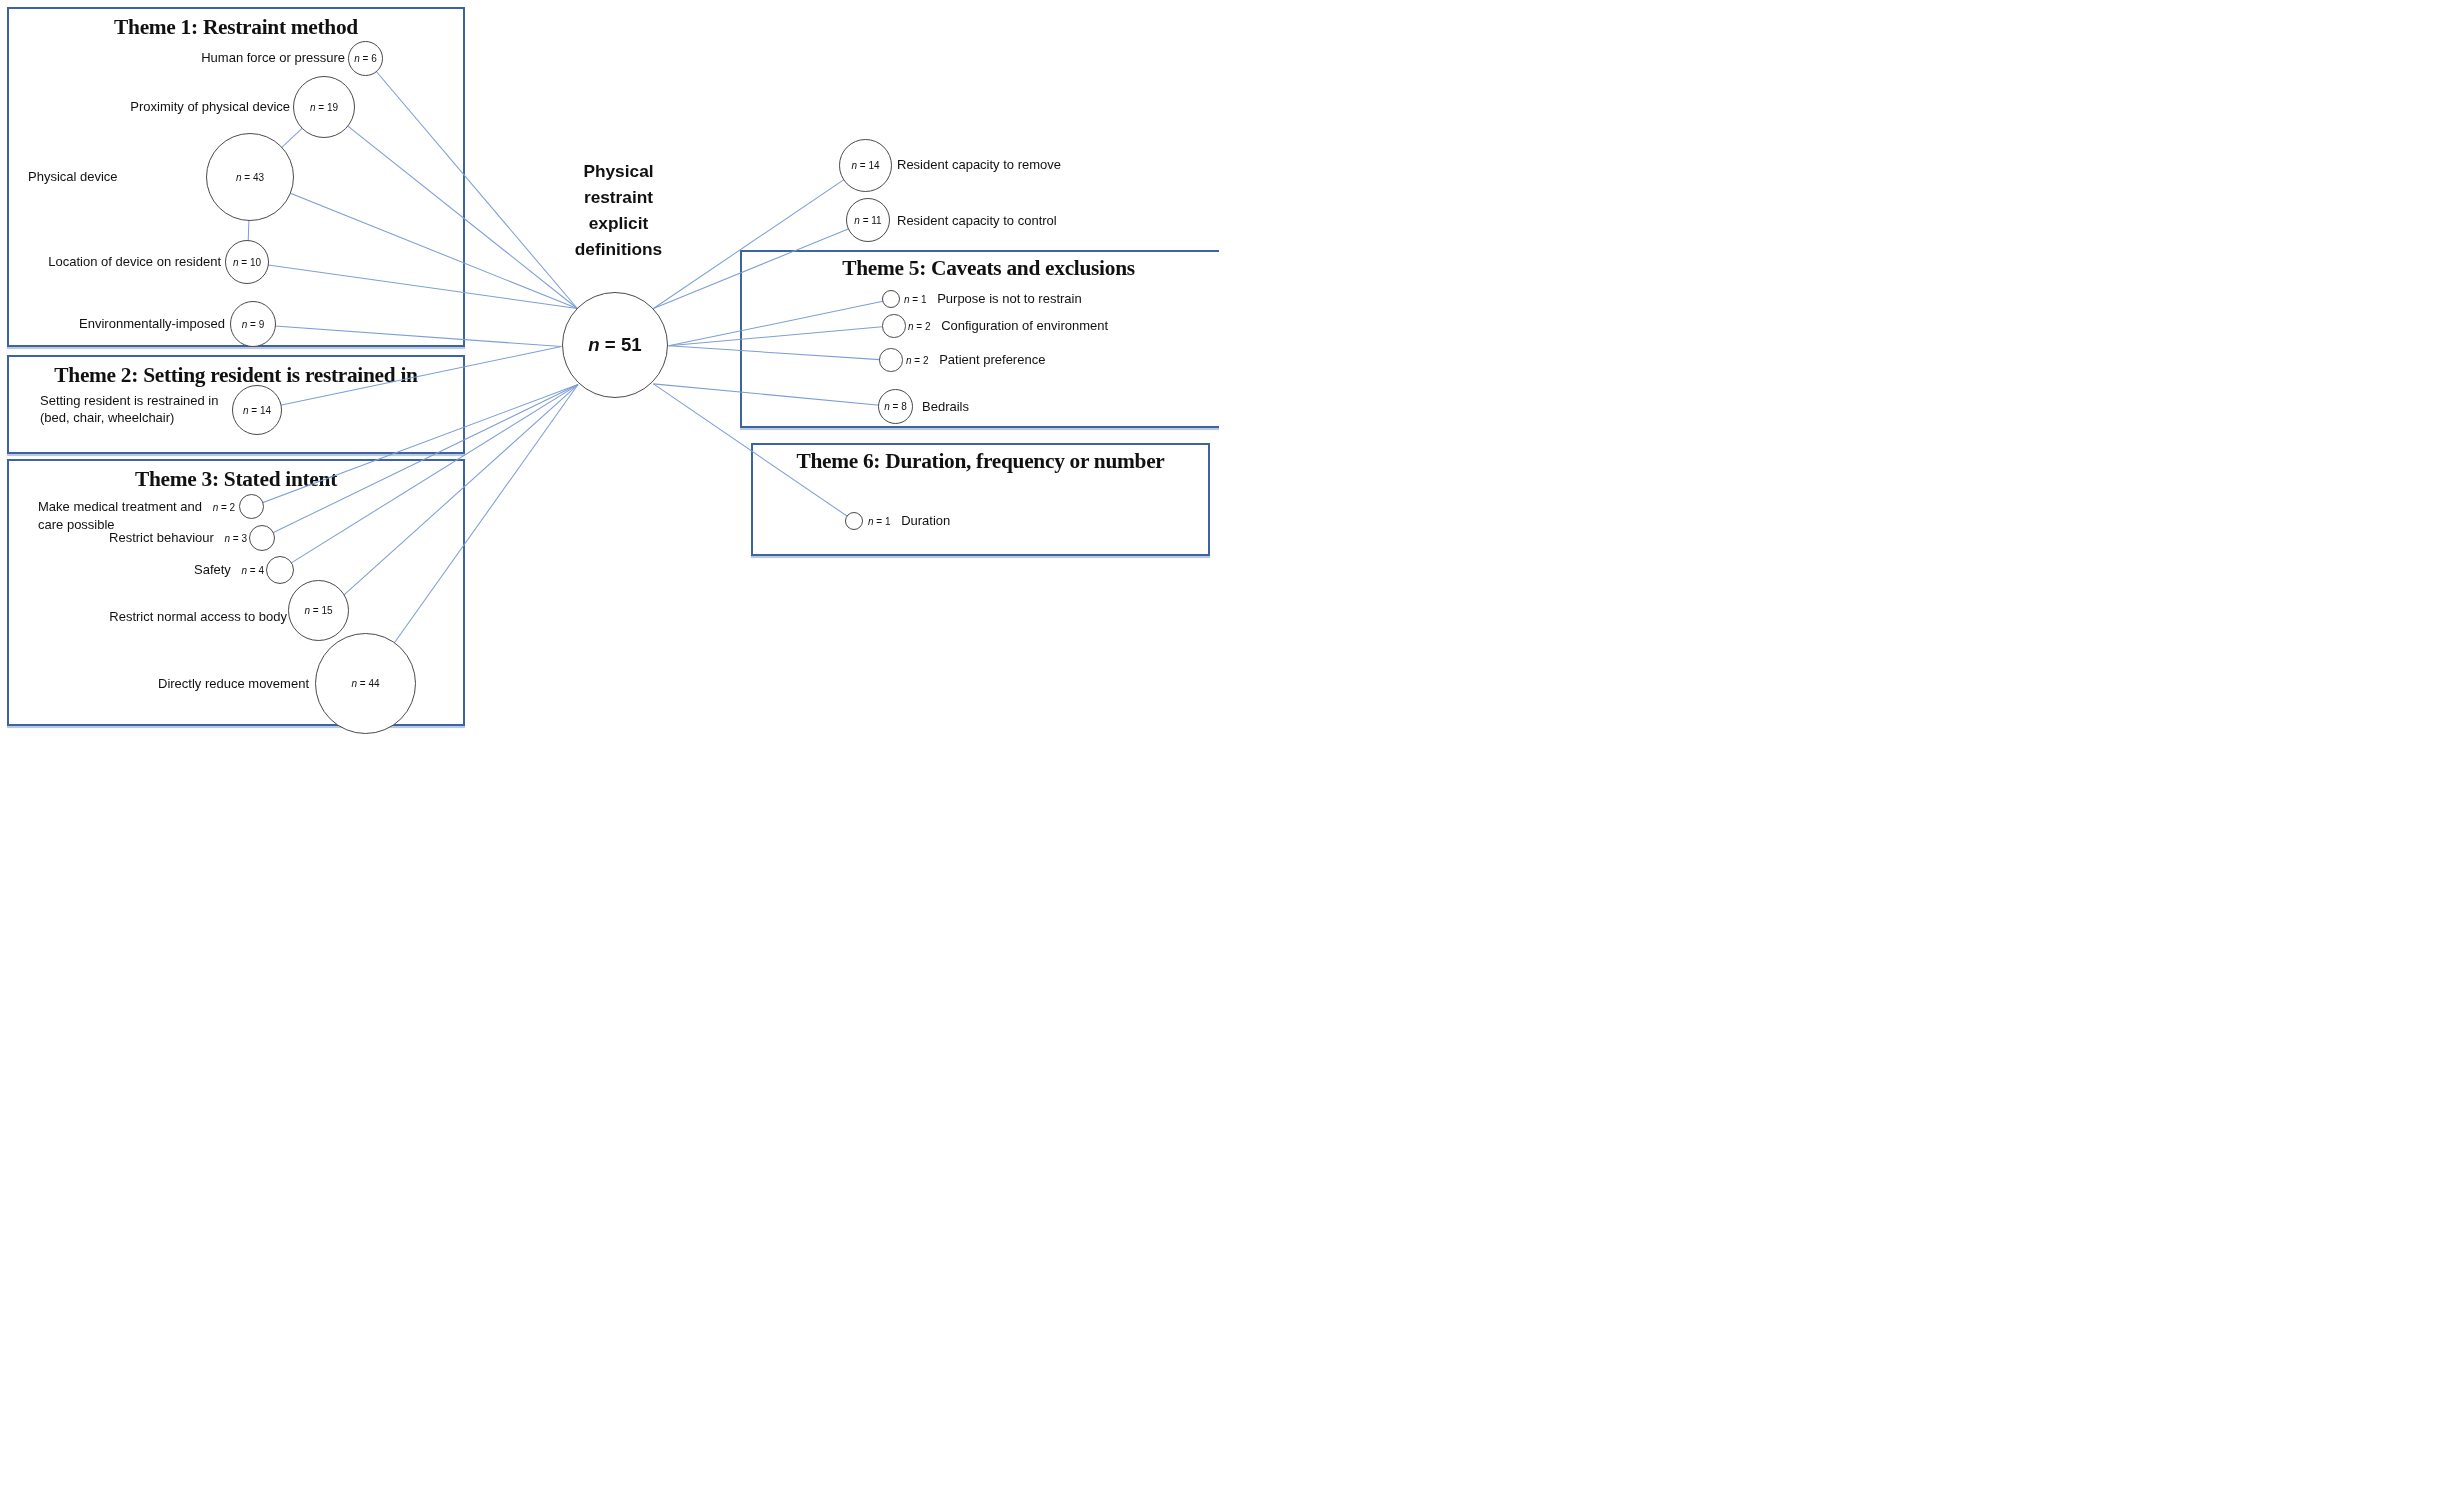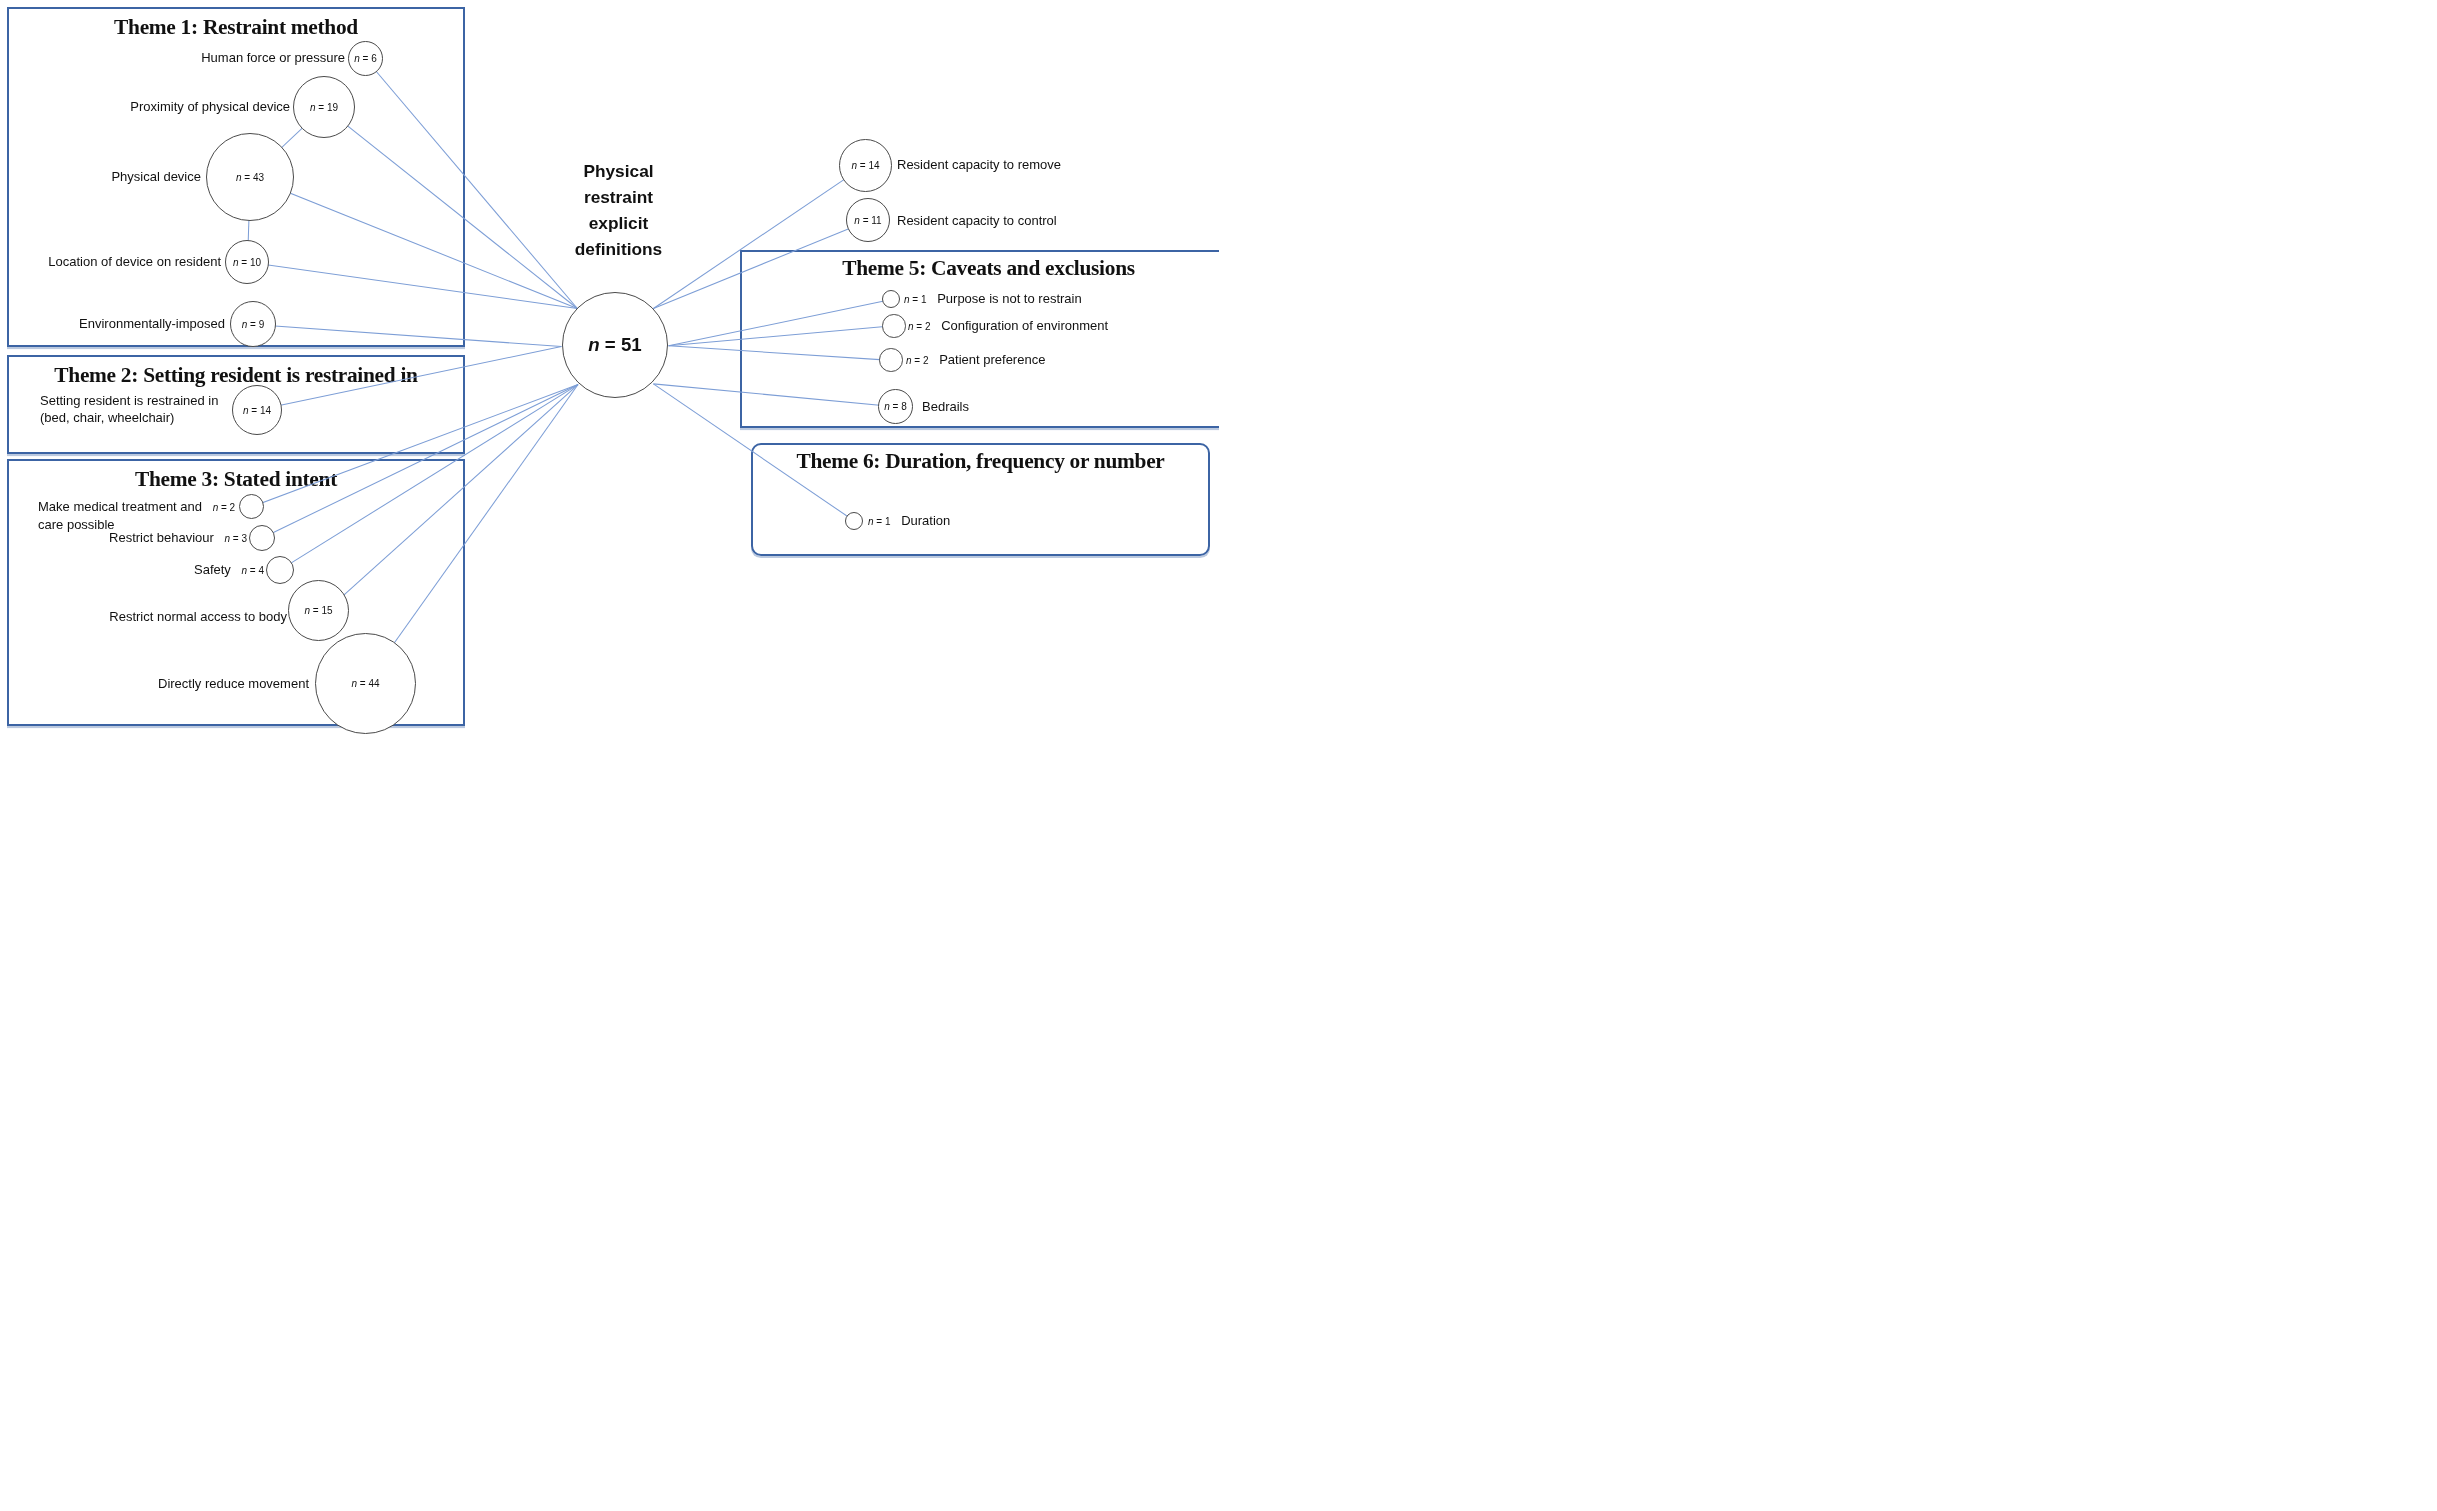--- a/index.html
+++ b/index.html
@@ -93,21 +93,21 @@
 
   <div class="box" style="left:7px;top:459px;width:458px;height:267px;">
     <div class="box-title">Theme 3: Stated intent</div>
   </div>
 
 
   <div class="box" style="left:740px;top:250px;width:497px;height:178px;">
     <div class="box-title" style="margin-top:4.1px;">Theme 5: Caveats and exclusions</div>
   </div>
 
-  <div class="box" style="left:751px;top:443px;width:459px;height:113px;border-radius:10px;">
+  <div class="box" style="left:751px;top:443px;width:459px;height:113px;">
     <div class="box-title" style="margin-top:4.1px;">Theme 6: Duration, frequency or number</div>
   </div>
 
   <div class="center-title" style="left:563px;top:158px;width:111px;">Physical restraint explicit definitions</div>
   <div class="center-circle" style="left:562px;top:292px;width:106px;height:106px;">
     <span class="nval">n = 51</span>
   </div>
 
   <div class="circle" style="left:348px;top:41px;width:35px;height:35px;">
     <span class="nval">n = 6</span>
@@ -115,21 +115,21 @@
   <div class="lbl" style="left:138px;top:49px;width:207px;text-align:right;">Human force or pressure</div>
 
   <div class="circle" style="left:293px;top:76px;width:62px;height:62px;">
     <span class="nval">n = 19</span>
   </div>
   <div class="lbl" style="left:83px;top:98px;width:207px;text-align:right;">Proximity of physical device</div>
 
   <div class="circle" style="left:206px;top:133px;width:88px;height:88px;">
     <span class="nval">n = 43</span>
   </div>
-  <div class="lbl" style="left:28px;top:168px;width:173px;text-align:right;">Physical device</div>
+  <div class="lbl" style="left:28px;top:168px;width:173px;text-align:left;">Physical device</div>
 
   <div class="circle" style="left:225px;top:240px;width:44px;height:44px;">
     <span class="nval">n = 10</span>
   </div>
   <div class="lbl" style="left:14px;top:253px;width:207px;text-align:right;">Location of device on resident</div>
 
   <div class="circle" style="left:230px;top:301px;width:46px;height:46px;">
     <span class="nval">n = 9</span>
   </div>
   <div class="lbl" style="left:18px;top:315px;width:207px;text-align:right;">Environmentally-imposed</div>

